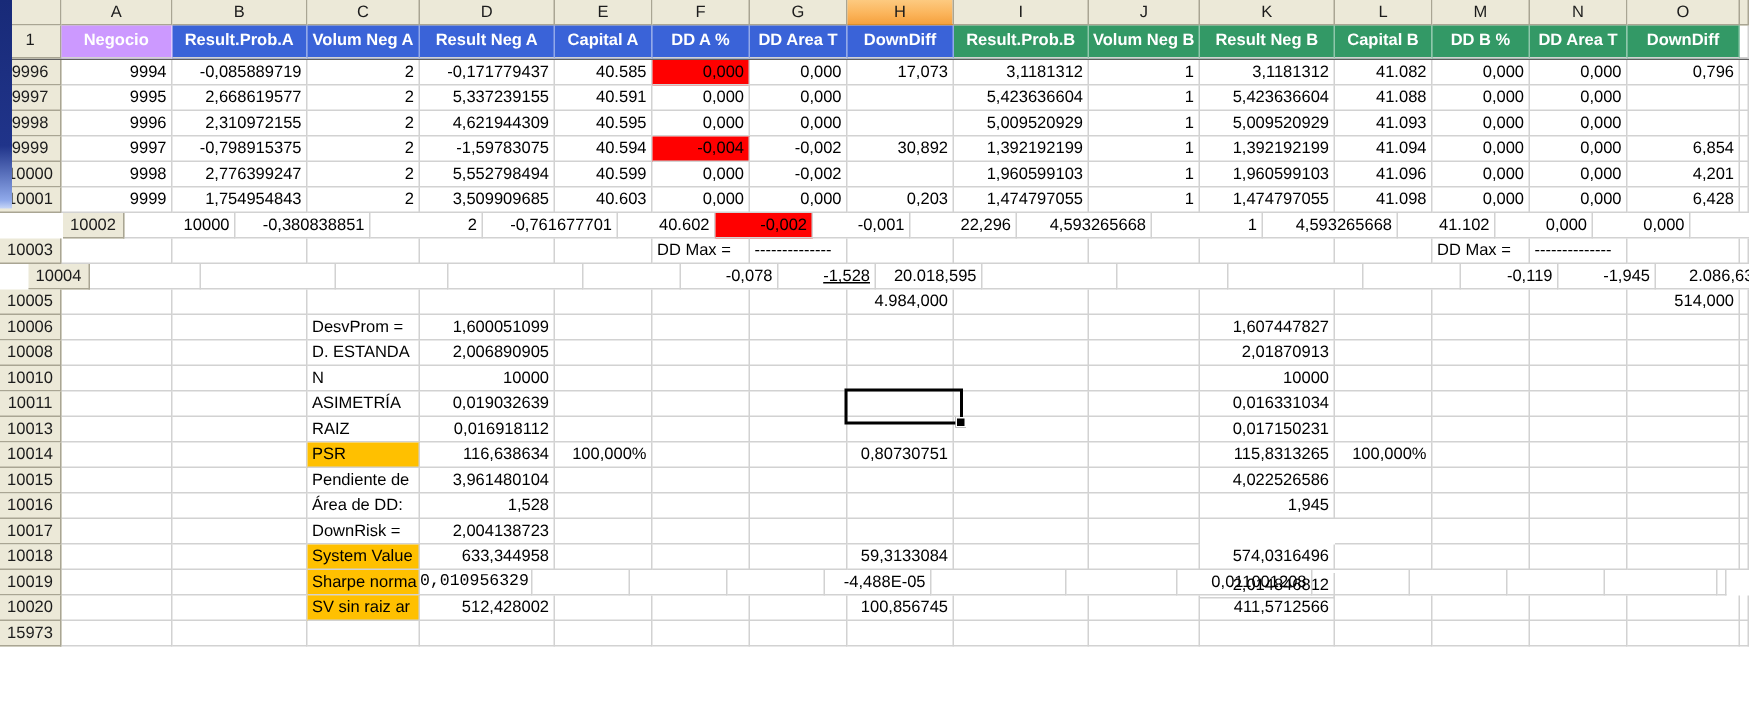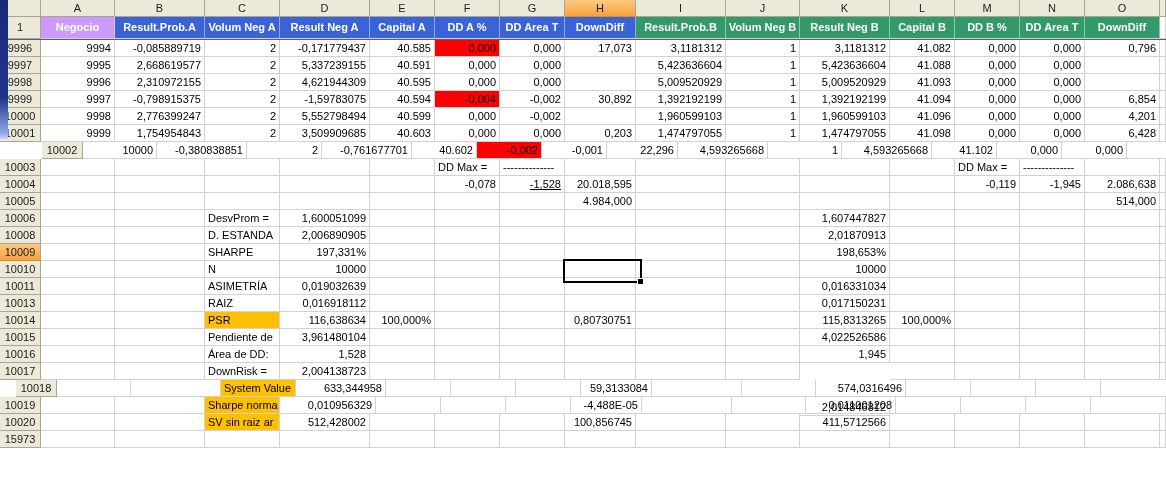--- a/index.html
+++ b/index.html
@@ -225,21 +225,21 @@
         <div class="c num" style="width: 71px; height: 17px; line-height: 16px;"></div>
         <div class="c num" style="width: 90px; height: 17px; line-height: 16px;"></div>
         <div class="c num" style="width: 74px; height: 17px; line-height: 16px;"></div>
         <div class="c num" style="width: 90px; height: 17px; line-height: 16px;"></div>
         <div class="c num" style="width: 65px; height: 17px; line-height: 16px;"></div>
         <div class="c left" style="width: 65px; height: 17px; line-height: 16px;">DD Max =</div>
         <div class="c left" style="width: 65px; height: 17px; line-height: 16px;">--------------</div>
         <div class="c num" style="width: 75px; height: 17px; line-height: 16px;"></div>
         <div class="c" style="width: 6px; height: 17px; line-height: 16px;"></div>
       </div>
-      <div class="row" style="height: 17px;">
+      <div class="row" style="height: 17px; margin-left: 19px;">
         <div class="c hdrc" style="width: 41px; height: 17px; line-height: 16px;">10004</div>
         <div class="c num" style="width: 74px; height: 17px; line-height: 16px;"></div>
         <div class="c num" style="width: 90px; height: 17px; line-height: 16px;"></div>
         <div class="c num" style="width: 75px; height: 17px; line-height: 16px;"></div>
         <div class="c num" style="width: 90px; height: 17px; line-height: 16px;"></div>
         <div class="c num" style="width: 65px; height: 17px; line-height: 16px;"></div>
         <div class="c num" style="width: 65px; height: 17px; line-height: 16px;">-0,078</div>
         <div class="c num" style="width: 65px; height: 17px; line-height: 16px; text-decoration: underline;">-1,528</div>
         <div class="c num" style="width: 71px; height: 17px; line-height: 16px;">20.018,595</div>
         <div class="c num" style="width: 90px; height: 17px; line-height: 16px;"></div>
@@ -302,39 +302,20 @@
         <div class="c num" style="width: 90px; height: 17px; line-height: 16px;"></div>
         <div class="c num" style="width: 74px; height: 17px; line-height: 16px;"></div>
         <div class="c num" style="width: 90px; height: 17px; line-height: 16px;">2,01870913</div>
         <div class="c num" style="width: 65px; height: 17px; line-height: 16px;"></div>
         <div class="c num" style="width: 65px; height: 17px; line-height: 16px;"></div>
         <div class="c num" style="width: 65px; height: 17px; line-height: 16px;"></div>
         <div class="c num" style="width: 75px; height: 17px; line-height: 16px;"></div>
         <div class="c" style="width: 6px; height: 17px; line-height: 16px;"></div>
       </div>
       <div class="row" style="height: 17px;">
-        <div class="c hdrc hl" style="width: 41px; height: 17px; line-height: 16px;">10009</div>
-        <div class="c num" style="width: 74px; height: 17px; line-height: 16px;"></div>
-        <div class="c num" style="width: 90px; height: 17px; line-height: 16px;"></div>
-        <div class="c left" style="width: 75px; height: 17px; line-height: 16px;">SHARPE</div>
-        <div class="c num" style="width: 90px; height: 17px; line-height: 16px;">197,331%</div>
-        <div class="c num" style="width: 65px; height: 17px; line-height: 16px;"></div>
-        <div class="c num" style="width: 65px; height: 17px; line-height: 16px;"></div>
-        <div class="c num" style="width: 65px; height: 17px; line-height: 16px;"></div>
-        <div class="c num" style="width: 71px; height: 17px; line-height: 16px;"></div>
-        <div class="c num" style="width: 90px; height: 17px; line-height: 16px;"></div>
-        <div class="c num" style="width: 74px; height: 17px; line-height: 16px;"></div>
-        <div class="c num" style="width: 90px; height: 17px; line-height: 16px;">198,653%</div>
-        <div class="c num" style="width: 65px; height: 17px; line-height: 16px;"></div>
-        <div class="c num" style="width: 65px; height: 17px; line-height: 16px;"></div>
-        <div class="c num" style="width: 65px; height: 17px; line-height: 16px;"></div>
-        <div class="c num" style="width: 75px; height: 17px; line-height: 16px;"></div>
-        <div class="c" style="width: 6px; height: 17px; line-height: 16px;"></div>
-      </div>
-      <div class="row" style="height: 17px;">
         <div class="c hdrc" style="width: 41px; height: 17px; line-height: 16px;">10010</div>
         <div class="c num" style="width: 74px; height: 17px; line-height: 16px;"></div>
         <div class="c num" style="width: 90px; height: 17px; line-height: 16px;"></div>
         <div class="c left" style="width: 75px; height: 17px; line-height: 16px;">N</div>
         <div class="c num" style="width: 90px; height: 17px; line-height: 16px;">10000</div>
         <div class="c num" style="width: 65px; height: 17px; line-height: 16px;"></div>
         <div class="c num" style="width: 65px; height: 17px; line-height: 16px;"></div>
         <div class="c num" style="width: 65px; height: 17px; line-height: 16px;"></div>
         <div class="c num" style="width: 71px; height: 17px; line-height: 16px;"></div>
         <div class="c num" style="width: 90px; height: 17px; line-height: 16px;"></div>
@@ -453,21 +434,21 @@
         <div class="c num" style="width: 71px; height: 17px; line-height: 16px;"></div>
         <div class="c num" style="width: 90px; height: 17px; line-height: 16px;"></div>
         <div class="c num" style="width: 74px; height: 17px; line-height: 16px;"></div>
         <div class="c num" style="width: 90px; height: 17px; line-height: 16px; margin-top: 36px;">2,014846812</div>
         <div class="c num" style="width: 65px; height: 17px; line-height: 16px;"></div>
         <div class="c num" style="width: 65px; height: 17px; line-height: 16px;"></div>
         <div class="c num" style="width: 65px; height: 17px; line-height: 16px;"></div>
         <div class="c num" style="width: 75px; height: 17px; line-height: 16px;"></div>
         <div class="c" style="width: 6px; height: 17px; line-height: 16px;"></div>
       </div>
-      <div class="row" style="height: 17px; padding-left: 16px;">
+      <div class="row" style="height: 17px;">
         <div class="c hdrc" style="width: 41px; height: 17px; line-height: 16px;">10018</div>
         <div class="c num" style="width: 74px; height: 17px; line-height: 16px;"></div>
         <div class="c num" style="width: 90px; height: 17px; line-height: 16px;"></div>
         <div class="c left gold" style="width: 75px; height: 17px; line-height: 16px;">System Value</div>
         <div class="c num" style="width: 90px; height: 17px; line-height: 16px;">633,344958</div>
         <div class="c num" style="width: 65px; height: 17px; line-height: 16px;"></div>
         <div class="c num" style="width: 65px; height: 17px; line-height: 16px;"></div>
         <div class="c num" style="width: 65px; height: 17px; line-height: 16px;"></div>
         <div class="c num" style="width: 71px; height: 17px; line-height: 16px;">59,3133084</div>
         <div class="c num" style="width: 90px; height: 17px; line-height: 16px;"></div>
@@ -477,21 +458,21 @@
         <div class="c num" style="width: 65px; height: 17px; line-height: 16px;"></div>
         <div class="c num" style="width: 65px; height: 17px; line-height: 16px;"></div>
         <div class="c num" style="width: 75px; height: 17px; line-height: 16px;"></div>
         <div class="c" style="width: 6px; height: 17px; line-height: 16px;"></div>
       </div>
       <div class="row" style="height: 17px;">
         <div class="c hdrc" style="width: 41px; height: 17px; line-height: 16px;">10019</div>
         <div class="c num" style="width: 74px; height: 17px; line-height: 16px;"></div>
         <div class="c num" style="width: 90px; height: 17px; line-height: 16px;"></div>
         <div class="c left gold" style="width: 75px; height: 17px; line-height: 16px;">Sharpe norma</div>
-        <div class="c num" style="width: 96px; height: 17px; line-height: 16px;">0,010956329</div>
+        <div class="c num" style="width: 75px; height: 17px; line-height: 16px; font-family: Liberation Mono, monospace;">0,010956329</div>
         <div class="c num" style="width: 65px; height: 17px; line-height: 16px;"></div>
         <div class="c num" style="width: 65px; height: 17px; line-height: 16px;"></div>
         <div class="c num" style="width: 65px; height: 17px; line-height: 16px;"></div>
         <div class="c num" style="width: 71px; height: 17px; line-height: 16px;">-4,488E-05</div>
         <div class="c num" style="width: 90px; height: 17px; line-height: 16px;"></div>
         <div class="c num" style="width: 74px; height: 17px; line-height: 16px;"></div>
         <div class="c num" style="width: 90px; height: 17px; line-height: 16px;">0,011001208</div>
         <div class="c num" style="width: 65px; height: 17px; line-height: 16px;"></div>
         <div class="c num" style="width: 65px; height: 17px; line-height: 16px;"></div>
         <div class="c num" style="width: 65px; height: 17px; line-height: 16px;"></div>

